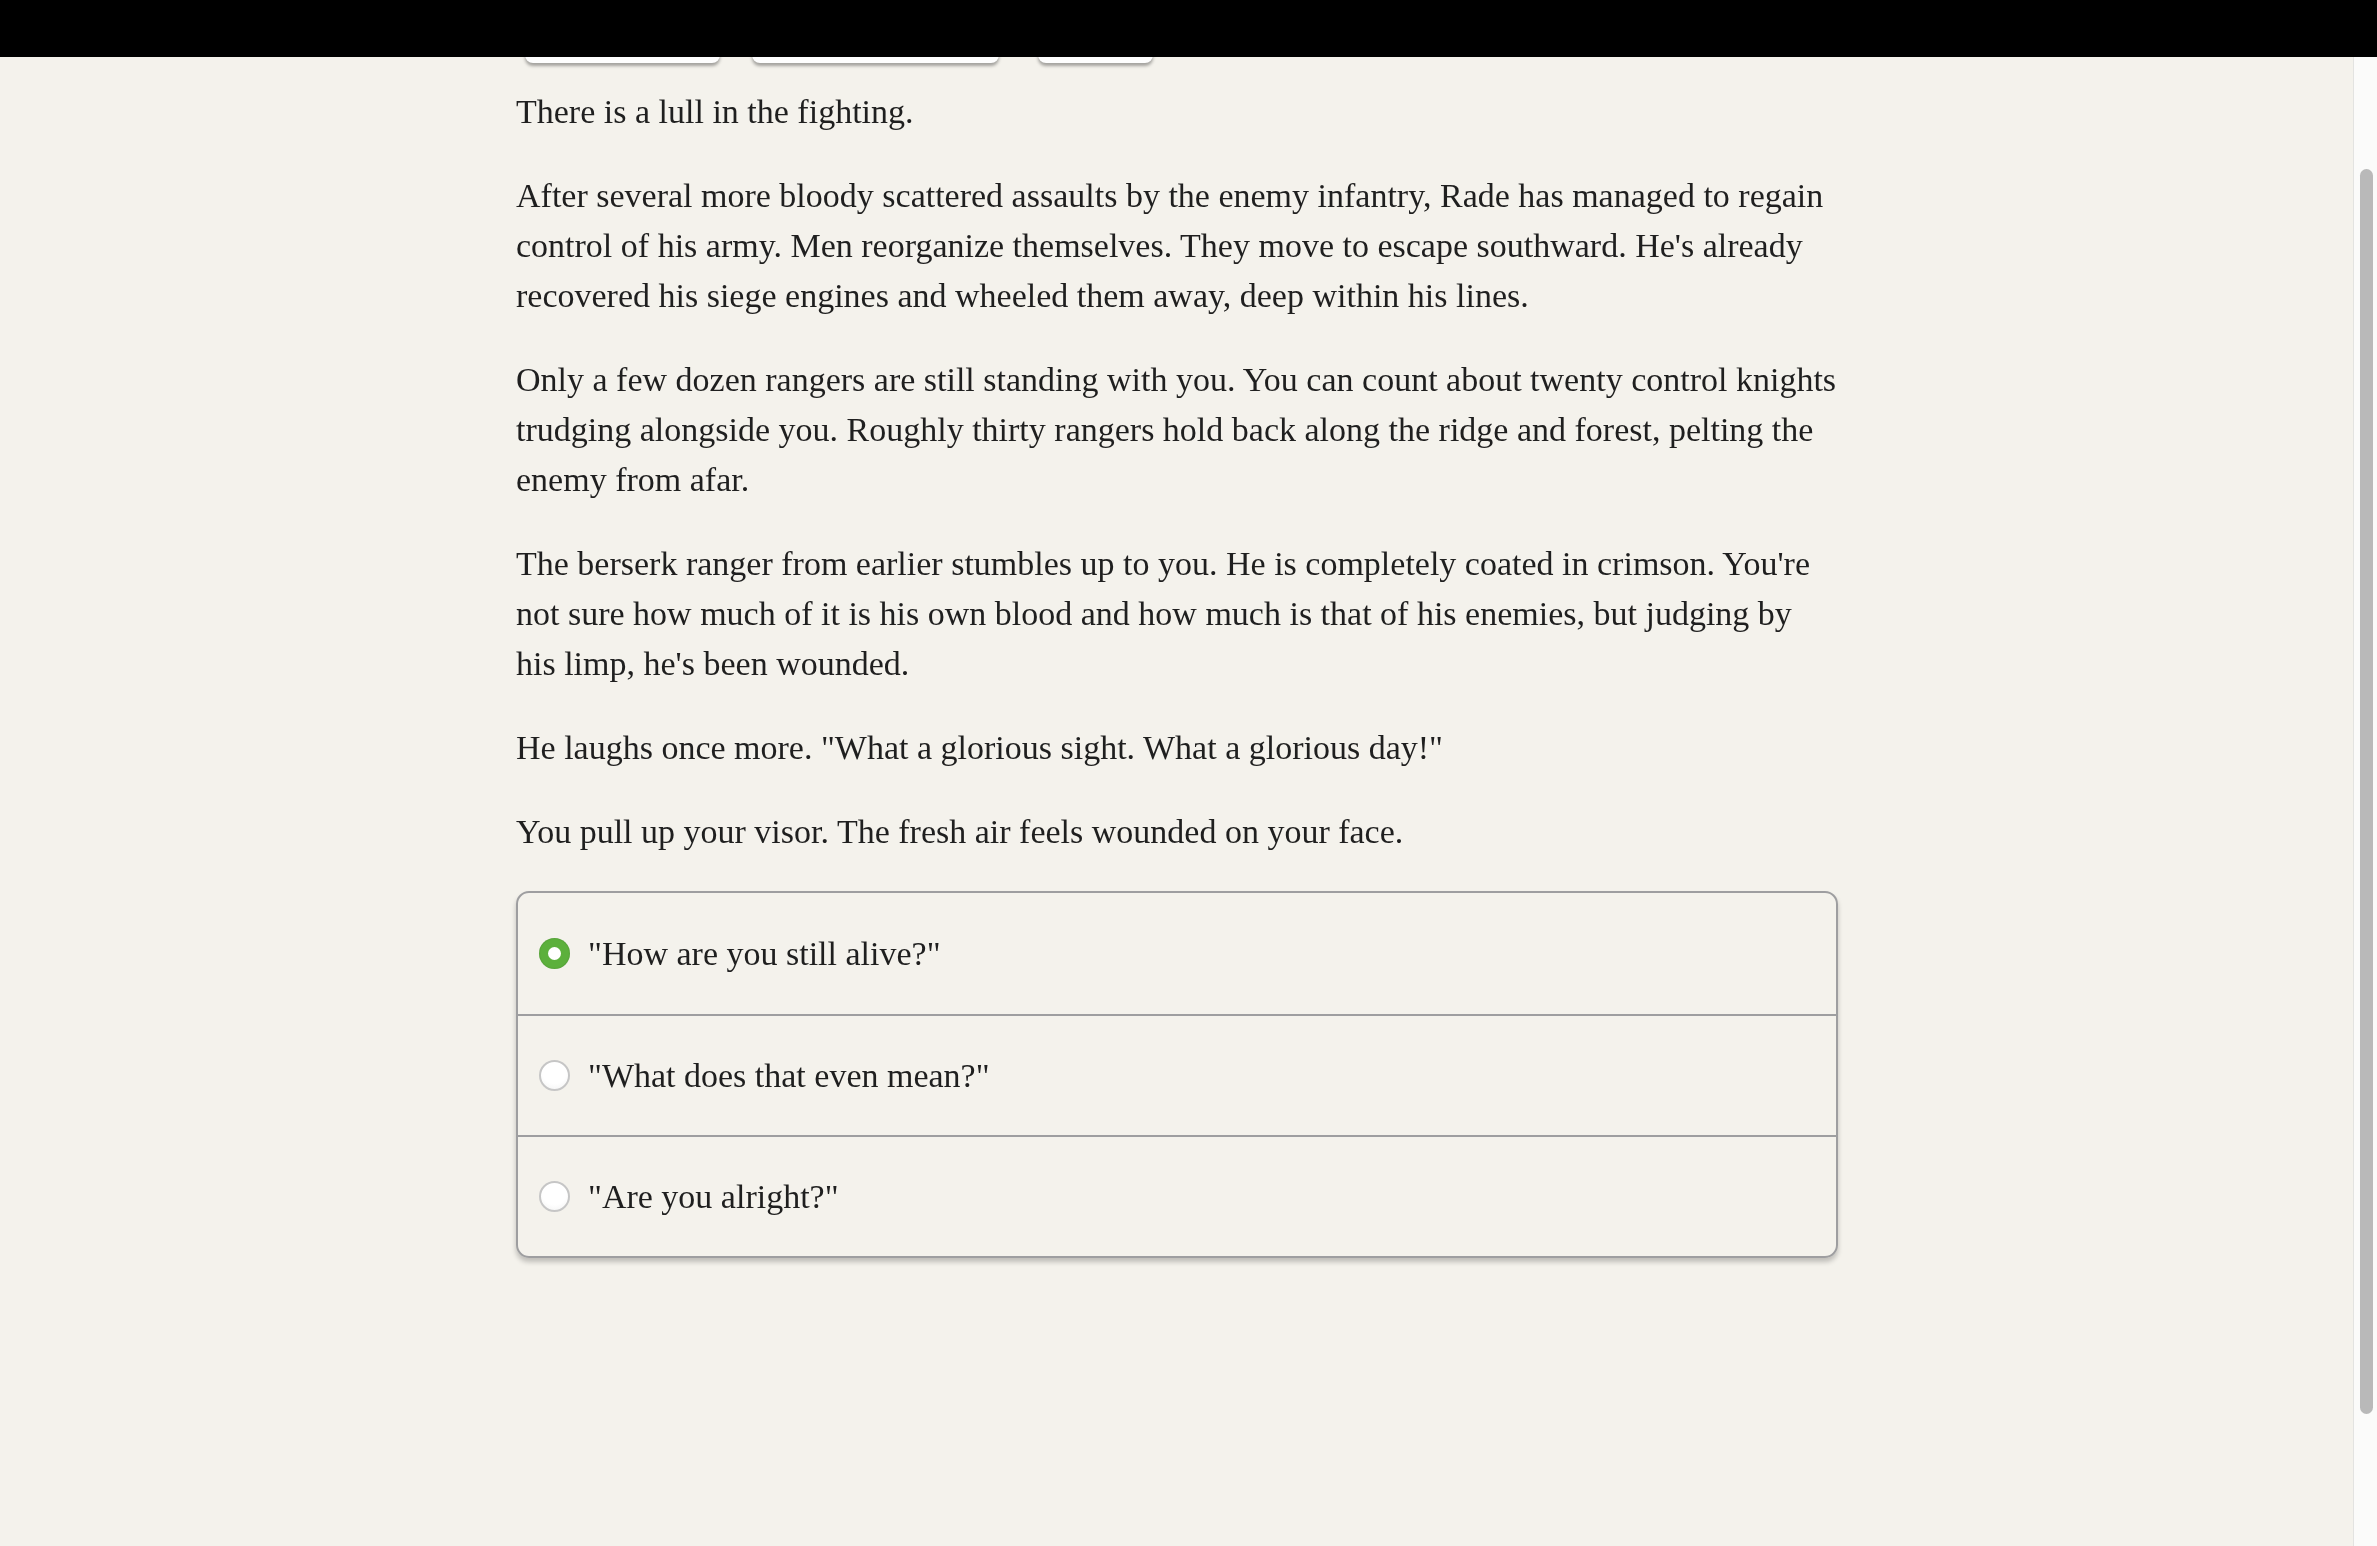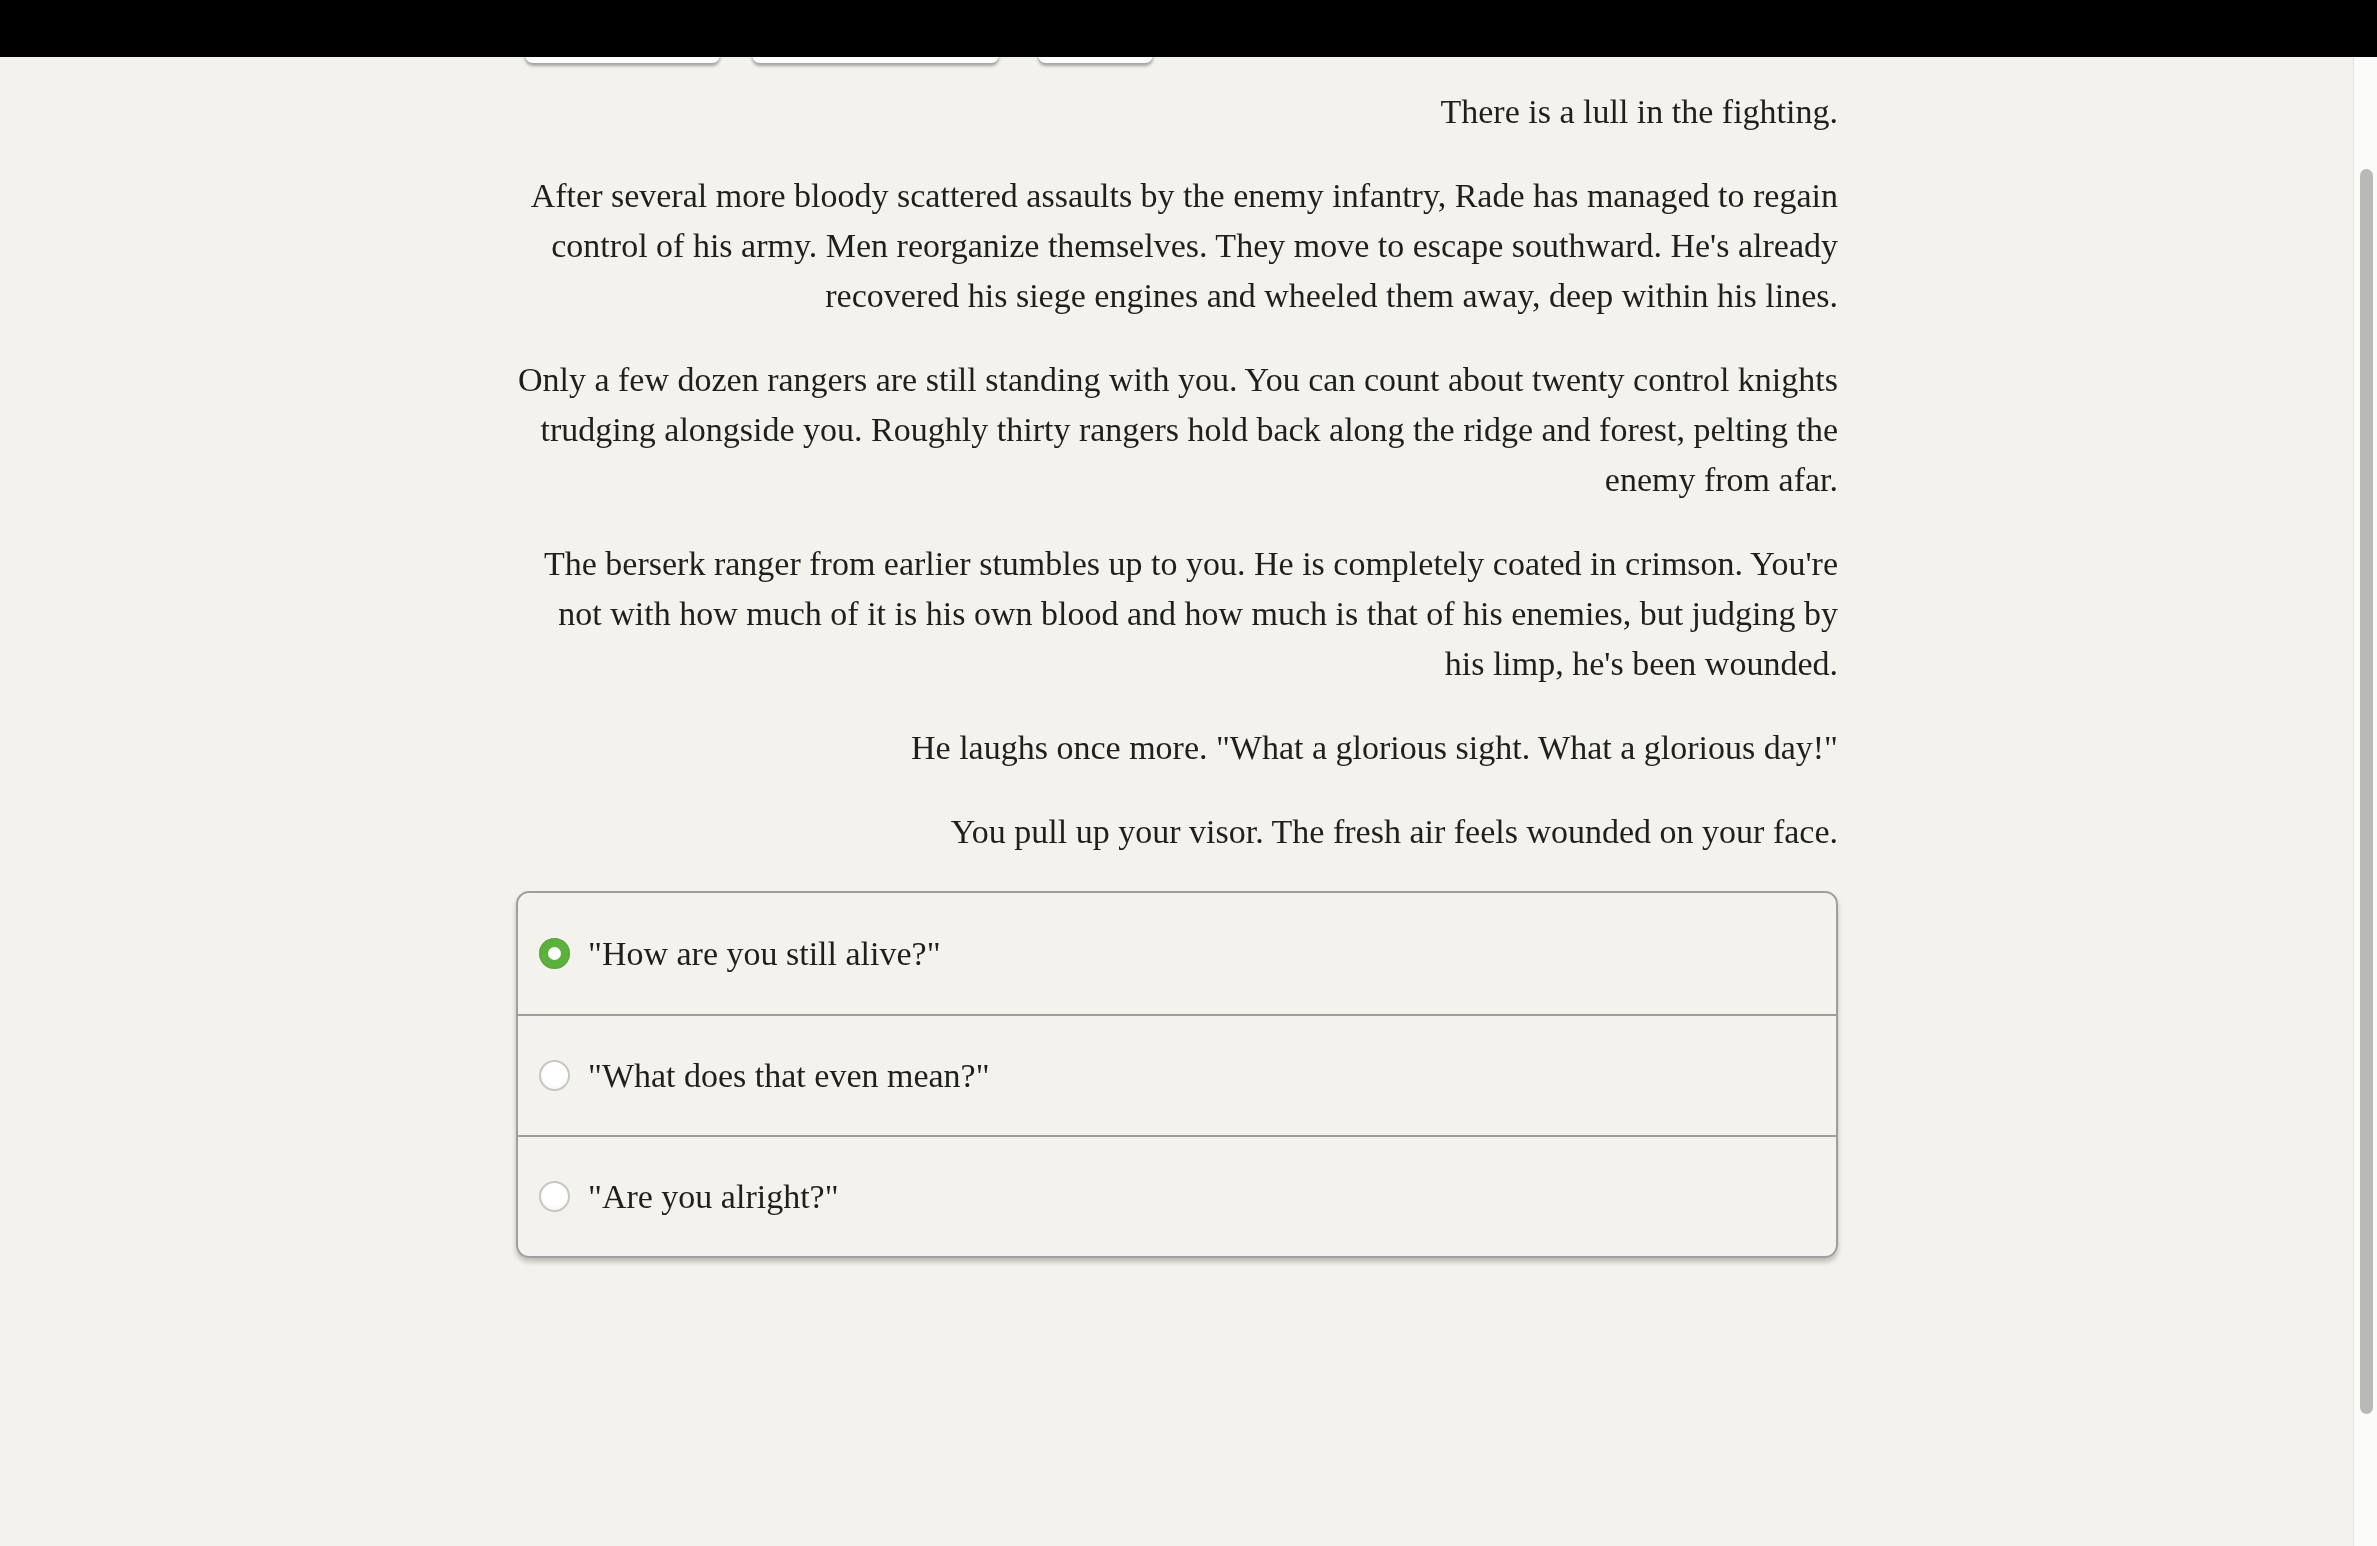--- a/index.html
+++ b/index.html
@@ -6,21 +6,21 @@
     --background:#f4f2ec;
     --top-bar:#000000;
     --text:#1f1f1f;
     --box-border:#9e9ea0;
     --radio-selected:#5cb03c;
     --radio-border:#c6c6c6;
     --button-face:#fefefe;
     --scrollbar-track:#fbfbfa;
     --scrollbar-thumb:#b9b9b9;
   }
-  *{margin:0;padding:0;box-sizing:border-box;text-align:right;}
+  *{margin:0;padding:0;box-sizing:border-box;}
   html,body{width:2377px;height:1546px;overflow:hidden;}
   body{
     background:var(--background);
     font-family:"Liberation Serif","DejaVu Serif",serif;
     color:var(--text);
     position:relative;
   }
 
   
   .header-button{
@@ -124,21 +124,21 @@
 
 <div class="header-button hb1"></div>
 <div class="header-button hb2"></div>
 <div class="header-button hb3"></div>
 <div class="top-bar"></div>
 
 <div class="story-column">
   <p>There is a lull in the fighting.</p>
   <p>After several more bloody scattered assaults by the enemy infantry, Rade has managed to regain control of his army. Men reorganize themselves. They move to escape southward. He's already recovered his siege engines and wheeled them away, deep within his lines.</p>
   <p>Only a few dozen rangers are still standing with you. You can count about twenty control knights trudging alongside you. Roughly thirty rangers hold back along the ridge and forest, pelting the enemy from afar.</p>
-  <p>The berserk ranger from earlier stumbles up to you. He is completely coated in crimson. You're not with how much of it is his own blood and how much is that of his enemies, but judging by his limp, he's been wounded.</p>
+  <p>The berserk ranger from earlier stumbles up to you. He is completely coated in crimson. You're not sure how much of it is his own blood and how much is that of his enemies, but judging by his limp, he's been wounded.</p>
   <p>He laughs once more. "What a glorious sight. What a glorious day!"</p>
   <p>You pull up your visor. The fresh air feels wounded on your face.</p>
 
   <div class="choice-list">
     <div class="choice-option">
       <span class="radio selected"></span>
       <span class="choice-label">"How are you still alive?"</span>
     </div>
     <div class="choice-option">
       <span class="radio"></span>

